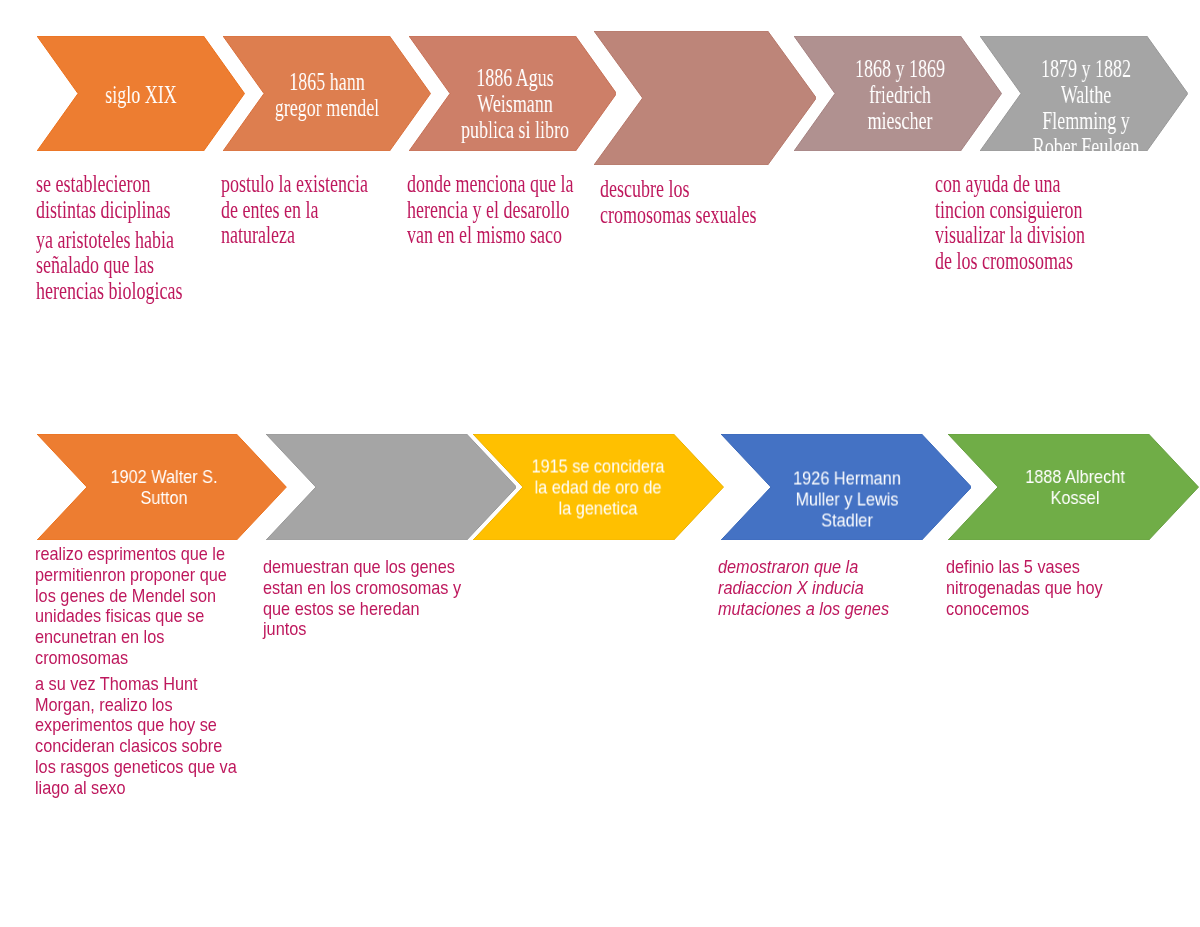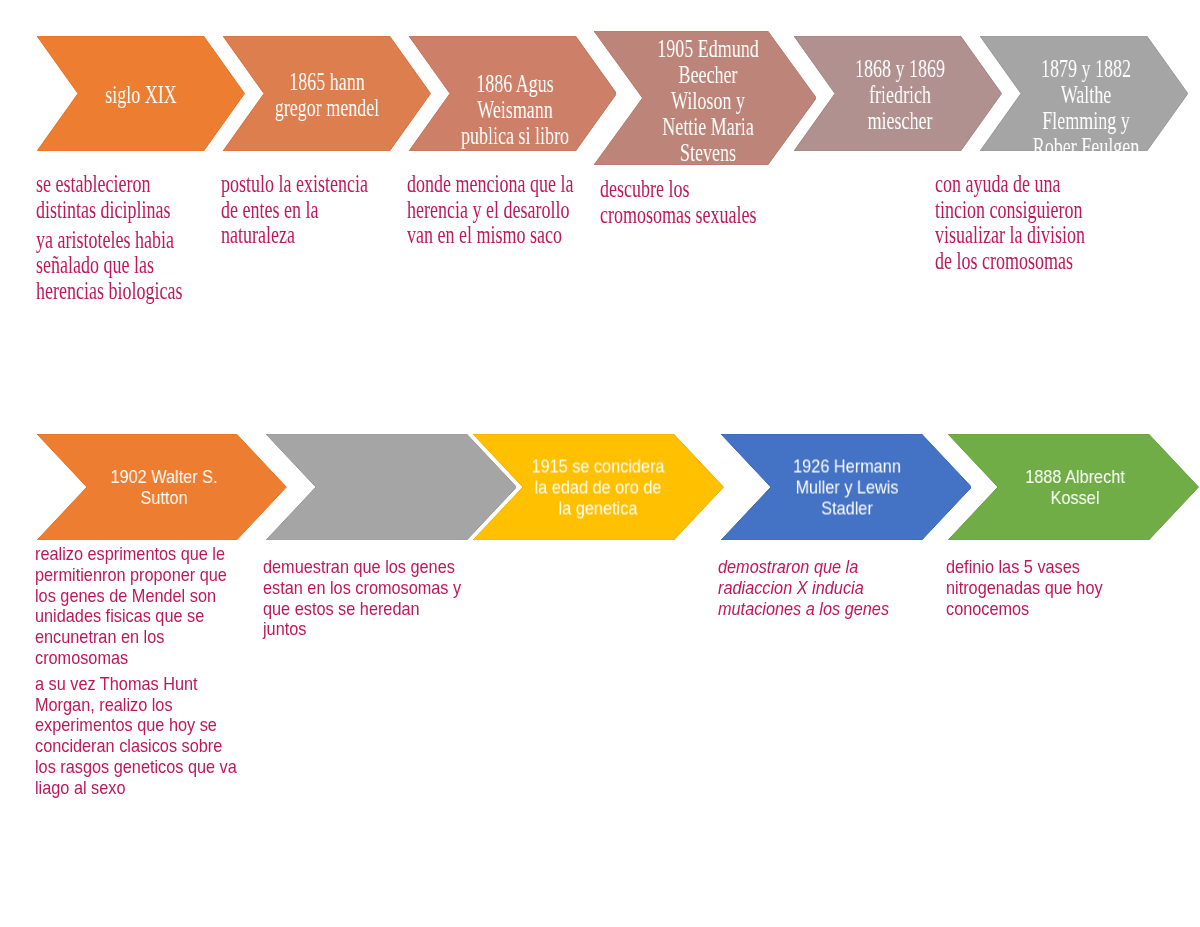--- a/index.html
+++ b/index.html
@@ -48,34 +48,31 @@
         <div class="lbl">1865 hann gregor mendel</div>
       </div>
     </div>
     <div class="body-text r1body" style="left: 220.8px; top: 171px; width: 167.04px;">
       <div class="par" style="width: 232px;">postulo la existencia de entes en la naturaleza</div>
     </div>
     <div class="chev r1" style="left: 408.7px; top: 36.2px; width: 207.5px; height: 115.1px;">
       <svg viewBox="0 0 207.5 115.1" preserveAspectRatio="none">
         <path d="M0,0 L166.50,0 L207.50,57.55 L166.50,115.10 L0,115.10 L41.00,57.55 Z" fill="#CD7F68" stroke="#c76f55" stroke-width="1"></path>
       </svg>
-      <div class="lblbox" style="width:160px;margin-left:3px;margin-top:16px">
+      <div class="lblbox" style="width:160px;margin-left:3px;margin-top:10px">
         <div class="lbl">1886 Agus Weismann publica si libro</div>
       </div>
     </div>
     <div class="body-text r1body" style="left: 406.7px; top: 171px; width: 167.04px;">
       <div class="par" style="width: 232px;">donde menciona que la herencia y el desarollo van en el mismo saco</div>
     </div>
     <div class="chev r1" style="left: 594px; top: 31px; width: 222.3px; height: 134px;">
       <svg viewBox="0 0 222.3 134" preserveAspectRatio="none">
         <path d="M0,0 L173.70,0 L222.30,67.00 L173.70,134.00 L0,134.00 L48.60,67.00 Z" fill="#BD8579" stroke="#b57668" stroke-width="1"></path>
       </svg>
-      <div class="lblbox" style="width:160px;margin-left:2.9px;margin-top:2.5px">
-        <div class="lbl">1905 Edmund Beecher Wiloson y Nettie Maria Stevens</div>
-      </div>
     </div>
     <div class="body-text r1body" style="left: 599.9px; top: 175.5px; width: 167.04px;">
       <div class="par" style="width: 232px;">descubre los cromosomas sexuales</div>
     </div>
     <div class="chev r1" style="left: 794.2px; top: 36.2px; width: 207.5px; height: 115.1px;">
       <svg viewBox="0 0 207.5 115.1" preserveAspectRatio="none">
         <path d="M0,0 L166.50,0 L207.50,57.55 L166.50,115.10 L0,115.10 L41.00,57.55 Z" fill="#B09190" stroke="#a58281" stroke-width="1"></path>
       </svg>
       <div class="lblbox" style="width:160px;margin-left:2px;margin-top:1px">
         <div class="lbl">1868 y 1869 friedrich miescher</div>
@@ -117,21 +114,21 @@
         <path d="M0,0 L200.60,0 L250.50,53.10 L200.60,106.20 L0,106.20 L49.90,53.10 Z" fill="#FFC000" stroke="#ebb100" stroke-width="1"></path>
       </svg>
       <div class="lblbox" style="width:158px;margin-left:0px;margin-top:0px">
         <div class="lbl">1915 se concidera la edad de oro de la genetica</div>
       </div>
     </div>
     <div class="chev r2" style="left: 720.8px; top: 433.5px; width: 250.5px; height: 106.2px;">
       <svg viewBox="0 0 250.5 106.2" preserveAspectRatio="none">
         <path d="M0,0 L200.60,0 L250.50,53.10 L200.60,106.20 L0,106.20 L49.90,53.10 Z" fill="#4472C4" stroke="#3a68b9" stroke-width="1"></path>
       </svg>
-      <div class="lblbox" style="width:170px;margin-left:0.9px;margin-top:0px">
+      <div class="lblbox" style="width:170px;margin-left:0.9px;margin-top:12px">
         <div class="lbl">1926 Hermann Muller y Lewis Stadler</div>
       </div>
     </div>
     <div class="body-text r2body" style="left: 717.7px; top: 557px; width: 203.28px; font-style: italic;">
       <div class="par" style="width: 231px;">demostraron que la radiaccion X inducia mutaciones a los genes</div>
     </div>
     <div class="chev r2" style="left: 948.3px; top: 433.5px; width: 250.5px; height: 106.2px;">
       <svg viewBox="0 0 250.5 106.2" preserveAspectRatio="none">
         <path d="M0,0 L200.60,0 L250.50,53.10 L200.60,106.20 L0,106.20 L49.90,53.10 Z" fill="#70AD47" stroke="#679f41" stroke-width="1"></path>
       </svg>

